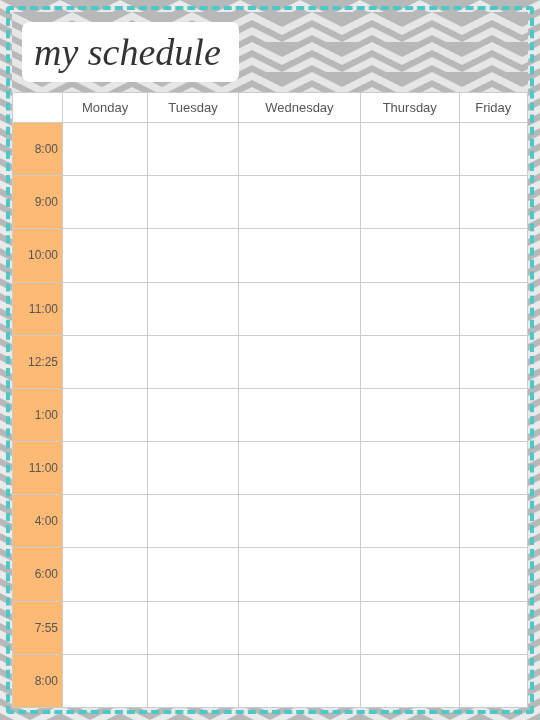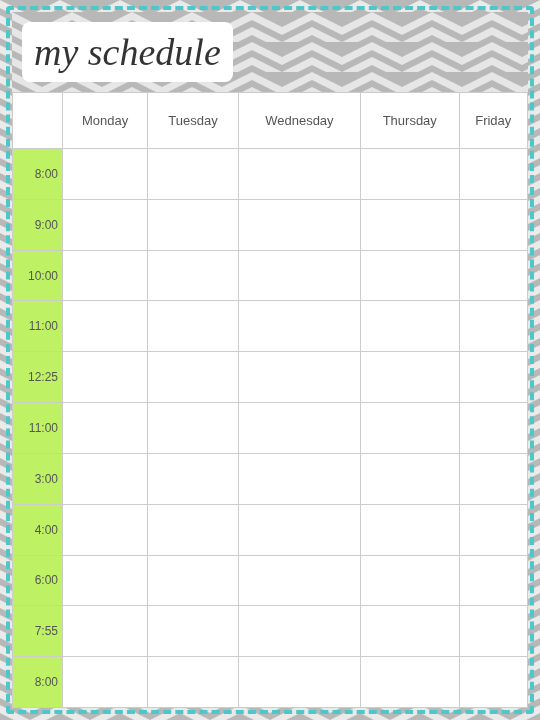--- a/index.html
+++ b/index.html
@@ -47,21 +47,21 @@
       overflow: hidden;
       flex-shrink: 0;
     }
 
     .title-box {
       position: absolute;
       top: 10px;
       left: 10px;
       background: white;
       border-radius: 8px;
-      padding: 8px 12px 8px 12px;
+      padding: 8px 18px 8px 12px;
       z-index: 3;
     }
 
     .title-text {
       font-family: 'Brush Script MT', cursive, 'Comic Sans MS', cursive;
       font-size: 38px;
       color: #333;
       font-style: italic;
       white-space: nowrap;
     }
@@ -76,34 +76,34 @@
       width: 100%;
       height: 100%;
       border-collapse: collapse;
     }
 
     .schedule-table th {
       font-size: 13px;
       font-weight: normal;
       color: #555;
       border: 1px solid #ccc;
-      padding: 20px 2px;
+      padding: 2px 2px;
       text-align: center;
       background: white;
     }
 
     .schedule-table .time-col {
       width: 50px;
       font-size: 12px;
       color: #555;
       border: 1px solid #ccc;
       padding: 2px 4px;
       text-align: right;
       vertical-align: middle;
-      background: #bef264;
+      background: #fdba74;
     }
 
     .schedule-table .day-cell {
       border: 1px solid #ccc;
       padding: 0;
       background: white;
     }
 
     .schedule-table tr {
       height: 40px;
@@ -205,29 +205,29 @@
             </tr>
             <tr>
               <td class="time-col">12:25</td>
               <td class="day-cell"></td>
               <td class="day-cell"></td>
               <td class="day-cell"></td>
               <td class="day-cell"></td>
               <td class="day-cell"></td>
             </tr>
             <tr>
+              <td class="time-col">1:00</td>
+              <td class="day-cell"></td>
+              <td class="day-cell"></td>
+              <td class="day-cell"></td>
+              <td class="day-cell"></td>
+              <td class="day-cell"></td>
+            </tr>
+            <tr>
               <td class="time-col">11:00</td>
-              <td class="day-cell"></td>
-              <td class="day-cell"></td>
-              <td class="day-cell"></td>
-              <td class="day-cell"></td>
-              <td class="day-cell"></td>
-            </tr>
-            <tr>
-              <td class="time-col">3:00</td>
               <td class="day-cell"></td>
               <td class="day-cell"></td>
               <td class="day-cell"></td>
               <td class="day-cell"></td>
               <td class="day-cell"></td>
             </tr>
             <tr>
               <td class="time-col">4:00</td>
               <td class="day-cell"></td>
               <td class="day-cell"></td>

